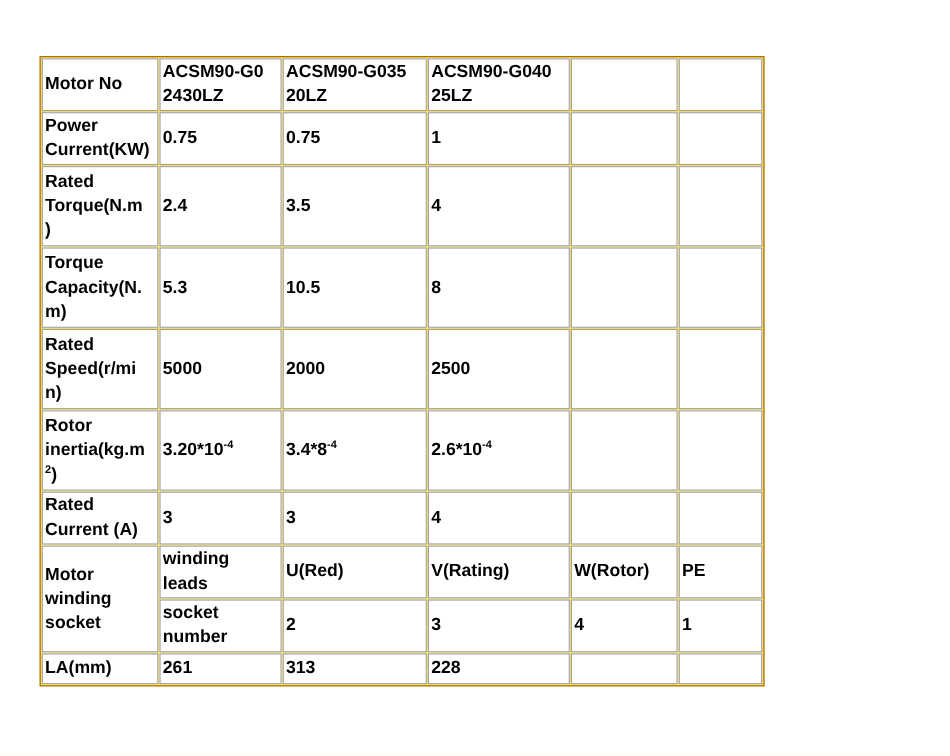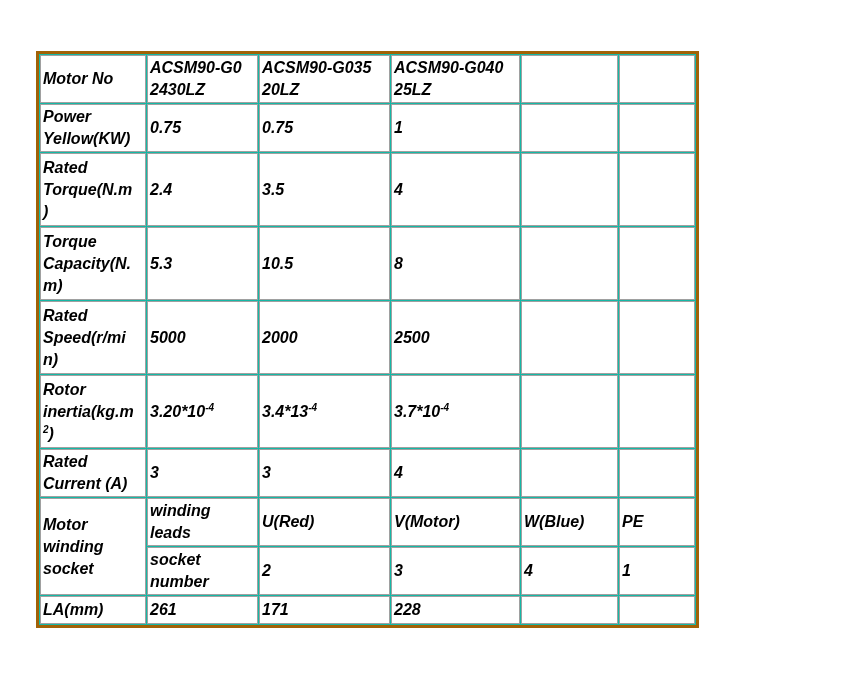--- a/index.html
+++ b/index.html
@@ -17,23 +17,22 @@
   .table-wrap {
     position: absolute;
     left: 36px;
     top: 51px;
   }
   table.spec {
     border-collapse: separate;
     border-spacing: 1px;
     table-layout: fixed;
     width: 650px;
-    border: 3px solid #a16207;
-    background: #14b8a6;
-    font-style: italic;
+    border: 1px solid #a16207;
+    background: #fde047;
   }
   table.spec td {
     border: 1px solid #a0a0a0;
     vertical-align: middle;
     text-align: left;
     padding: 1px 2px;
     font-size: 16px;
     line-height: 22px;
     font-weight: bold;
     white-space: pre-line;
@@ -72,21 +71,21 @@
       <td>ACSM90-G035
 20LZ</td>
       <td>ACSM90-G040
 25LZ</td>
       <td></td>
       <td></td>
     </tr>
 
     <tr class="h2">
       <td>Power
-Yellow(KW)</td>
+Current(KW)</td>
       <td>0.75</td>
       <td>0.75</td>
       <td>1</td>
       <td></td>
       <td></td>
     </tr>
 
     <tr class="h3">
       <td>Rated
 Torque(N.m
@@ -118,22 +117,22 @@
       <td>2500</td>
       <td></td>
       <td></td>
     </tr>
 
     <tr class="h3">
       <td><span>Rotor
 inertia(kg.m
 </span><sup>2</sup><span>)</span></td>
       <td><span>3.20*10</span><sup>-4</sup></td>
-      <td><span>3.4*13</span><sup>-4</sup></td>
-      <td><span>3.7*10</span><sup>-4</sup></td>
+      <td><span>3.4*8</span><sup>-4</sup></td>
+      <td><span>2.6*10</span><sup>-4</sup></td>
       <td></td>
       <td></td>
     </tr>
 
     <tr class="h2">
       <td>Rated
 Current (A)</td>
       <td>3</td>
       <td>3</td>
       <td>4</td>
@@ -141,37 +140,37 @@
       <td></td>
     </tr>
 
     <tr class="h2">
       <td rowspan="2">Motor
 winding
 socket</td>
       <td>winding
 leads</td>
       <td>U(Red)</td>
-      <td>V(Motor)</td>
-      <td>W(Blue)</td>
+      <td>V(Rating)</td>
+      <td>W(Rotor)</td>
       <td>PE</td>
     </tr>
 
     <tr class="h2">
       <td>socket
 number</td>
       <td>2</td>
       <td>3</td>
       <td>4</td>
       <td>1</td>
     </tr>
 
     <tr class="h1">
       <td>LA(mm)</td>
       <td>261</td>
-      <td>171</td>
+      <td>313</td>
       <td>228</td>
       <td></td>
       <td></td>
     </tr>
   </tbody>
     </table>
 </div>
 
 </body></html>

